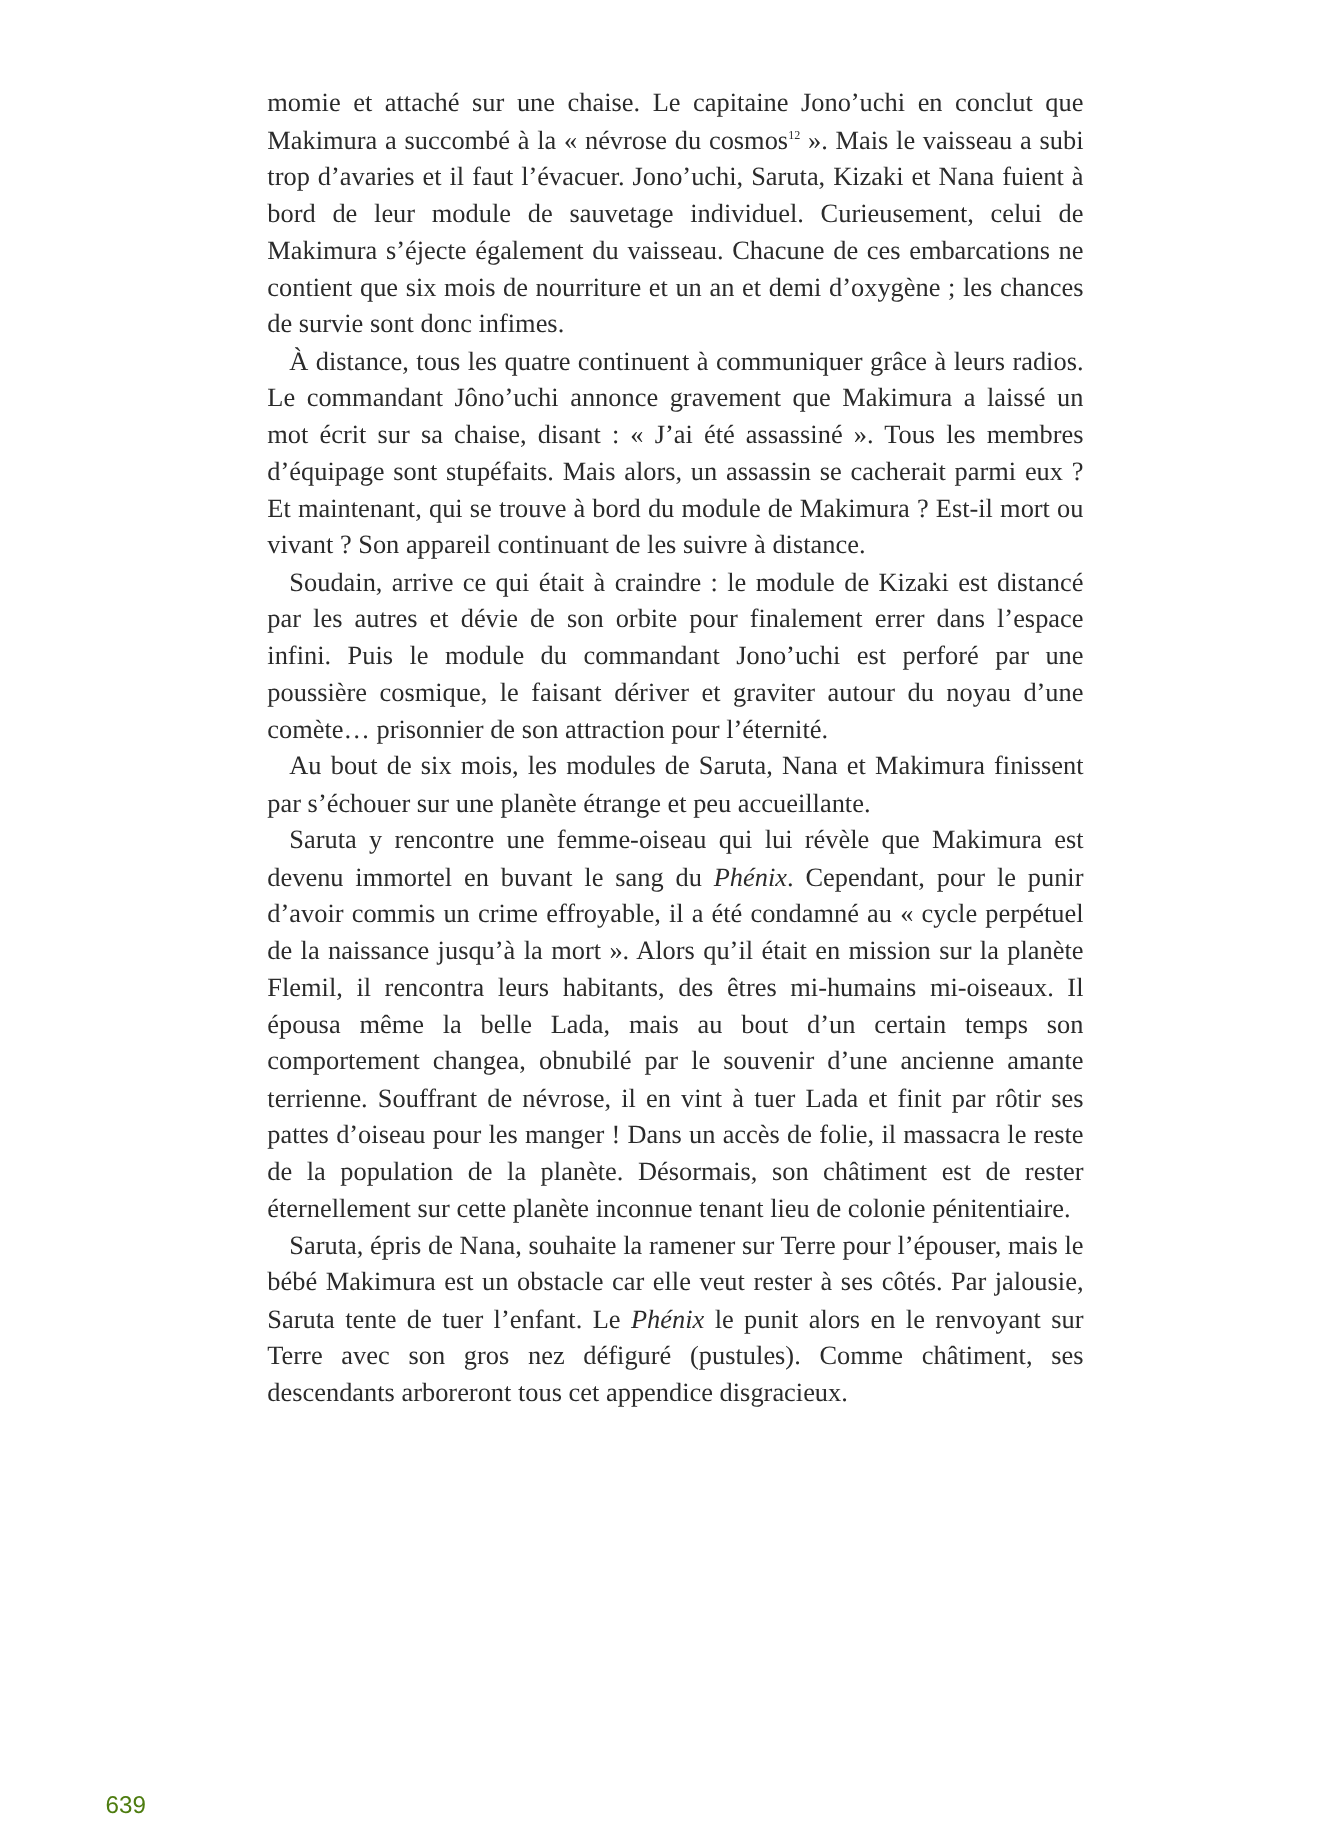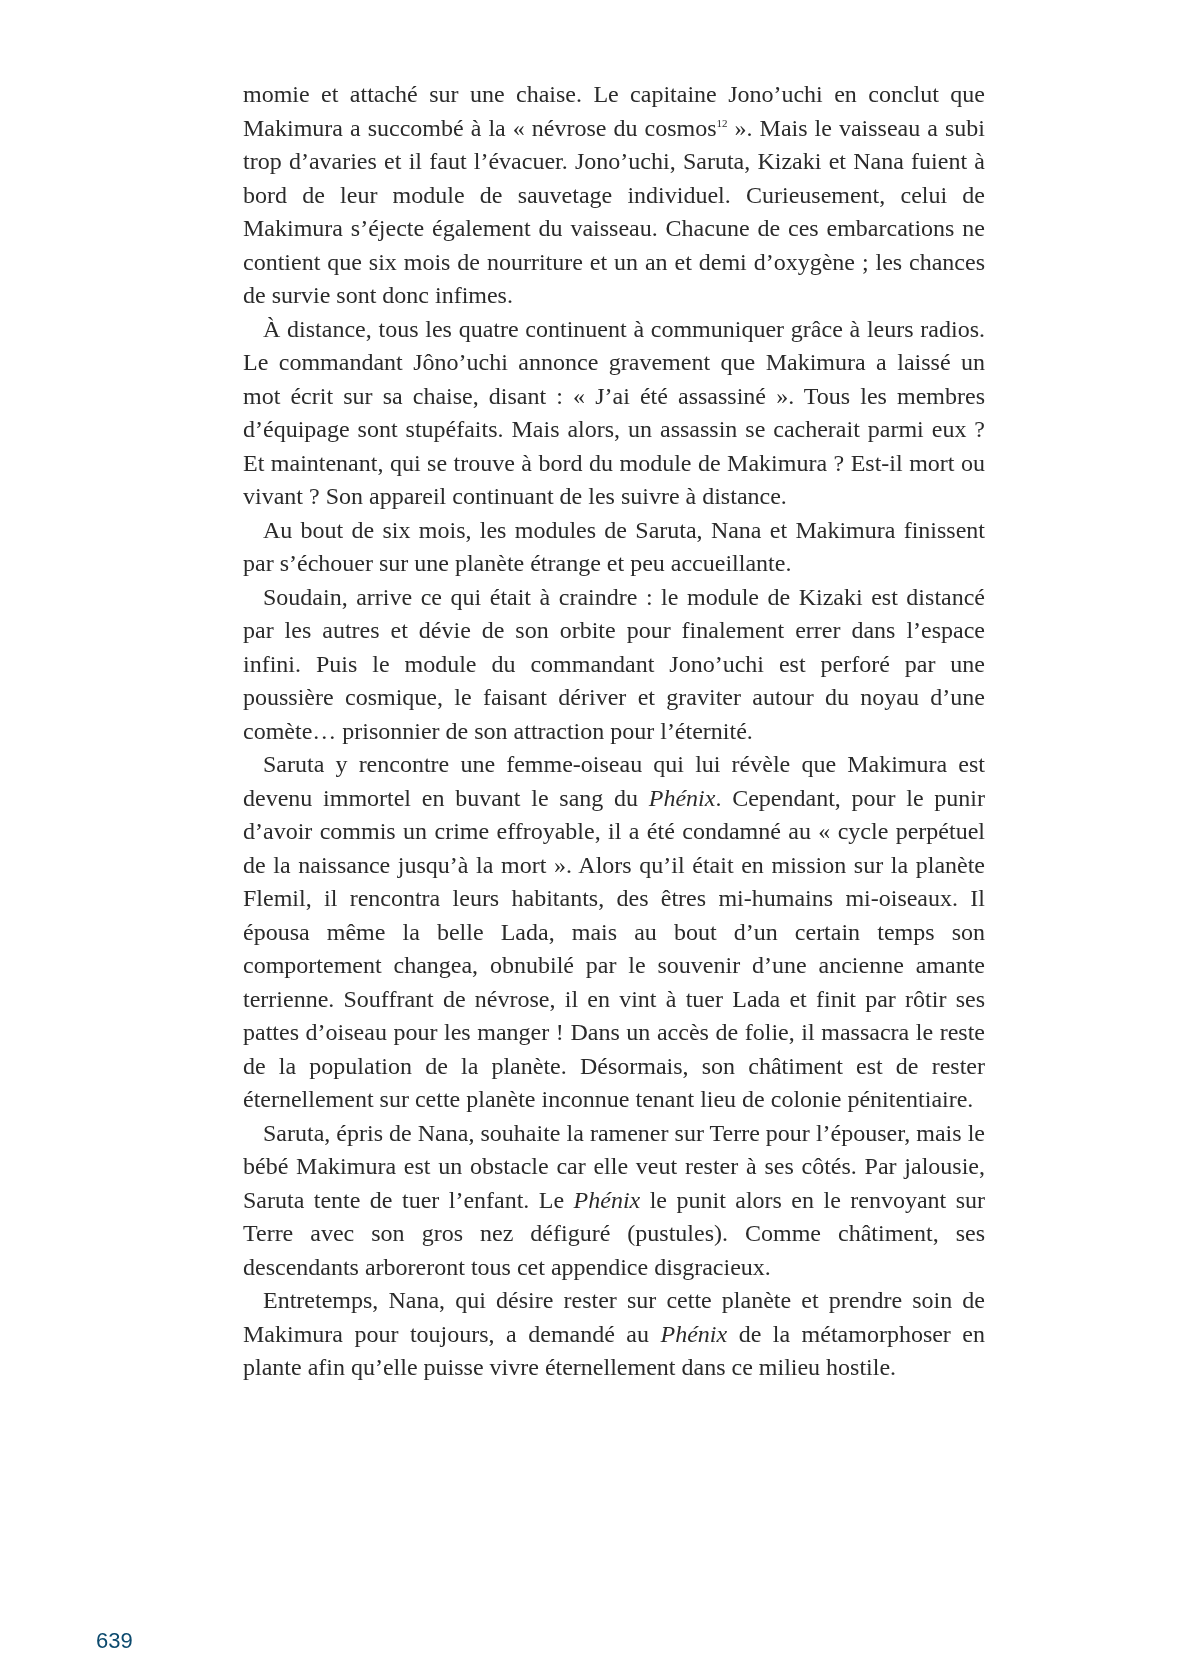--- a/index.html
+++ b/index.html
@@ -19,31 +19,30 @@
   }
   .text-block p { margin: 0; text-indent: 20px; }
   .text-block p.first { text-indent: 0; }
   sup.fn { font-size: 11px; vertical-align: 9px; line-height: 0; }
   .page-number {
     position: absolute;
     left: 96px;
     top: 1628px;
     font-family: "Liberation Sans", "DejaVu Sans", sans-serif;
     font-size: 22px;
-    color: #0c4a6e;
+    color: #4d7c0f;
   }
   em { }
 </style>
 </head>
 <body>
 
 <div class="page">
   <div class="text-block" id="text-block">
       <p class="first"><span>momie et attaché sur une chaise. Le capitaine Jono’uchi en conclut que Makimura a succombé à la  « névrose du cosmos</span><sup class="fn">12</sup><span> ». Mais le vaisseau a subi trop d’avaries et il faut l’évacuer. Jono’uchi, Saruta, Kizaki et Nana fuient à bord de leur module de sauvetage individuel. Curieusement, celui de Makimura s’éjecte également du vaisseau. Chacune de ces embarcations ne contient que six mois de nourriture et un an et demi d’oxygène ; les chances de survie sont donc infimes.</span></p>
       <p><span>À distance, tous les quatre continuent à communiquer grâce à leurs radios. Le commandant Jôno’uchi annonce gravement que Makimura a laissé un mot écrit sur sa chaise, disant : « J’ai été assassiné ». Tous les membres d’équipage sont stupéfaits. Mais alors, un assassin se cacherait parmi eux ? Et maintenant, qui se trouve à bord du module de Makimura ? Est-il mort ou vivant ? Son appareil continuant de les suivre à distance.</span></p>
+      <p><span>Soudain, arrive ce qui était à craindre : le module de Kizaki est distancé par les autres et dévie de son orbite pour finalement errer dans l’espace infini. Puis le module du commandant Jono’uchi est perforé par une poussière cosmique, le faisant dériver et graviter autour du noyau d’une comète… prisonnier de son attraction pour l’éternité.</span></p>
       <p><span>Au bout de six mois, les modules de Saruta, Nana et Makimura finissent par s’échouer sur une planète étrange et peu accueillante.</span></p>
-      <p><span>Soudain, arrive ce qui était à craindre : le module de Kizaki est distancé par les autres et dévie de son orbite pour finalement errer dans l’espace infini. Puis le module du commandant Jono’uchi est perforé par une poussière cosmique, le faisant dériver et graviter autour du noyau d’une comète… prisonnier de son attraction pour l’éternité.</span></p>
       <p><span>Saruta y rencontre une femme-oiseau qui lui révèle que Makimura est devenu immortel en buvant le sang du </span><em>Phénix</em><span>. Cependant, pour le punir d’avoir commis un crime effroyable, il a été condamné au «  cycle perpétuel de la naissance jusqu’à la mort ». Alors qu’il était en mission sur la planète Flemil, il rencontra leurs habitants, des êtres mi-humains mi-oiseaux. Il épousa même la belle Lada, mais au bout d’un certain temps son comportement changea, obnubilé par le souvenir d’une ancienne amante terrienne. Souffrant de névrose, il en vint à tuer Lada et finit par rôtir ses pattes d’oiseau pour les manger ! Dans un accès de folie, il massacra le reste de la population de la planète. Désormais, son châtiment est de rester éternellement sur cette planète inconnue tenant lieu de colonie pénitentiaire.</span></p>
       <p><span>Saruta, épris de Nana, souhaite la ramener sur Terre pour l’épouser, mais le bébé Makimura est un obstacle car elle veut rester à ses côtés. Par jalousie, Saruta tente de tuer l’enfant. Le </span><em>Phénix</em><span> le punit alors en le renvoyant sur Terre avec son gros nez défiguré (pustules). Comme châtiment, ses descendants arboreront tous cet appendice disgracieux.</span></p>
-      <p><span>Entretemps, Nana, qui désire rester sur cette planète et prendre soin de Makimura pour toujours, a demandé au </span><em>Phénix</em><span> de la métamor­phoser en plante afin qu’elle puisse vivre éternellement dans ce milieu hostile.</span></p>
     </div>
   <div class="page-number">639</div>
 </div>
 
 </body></html>

